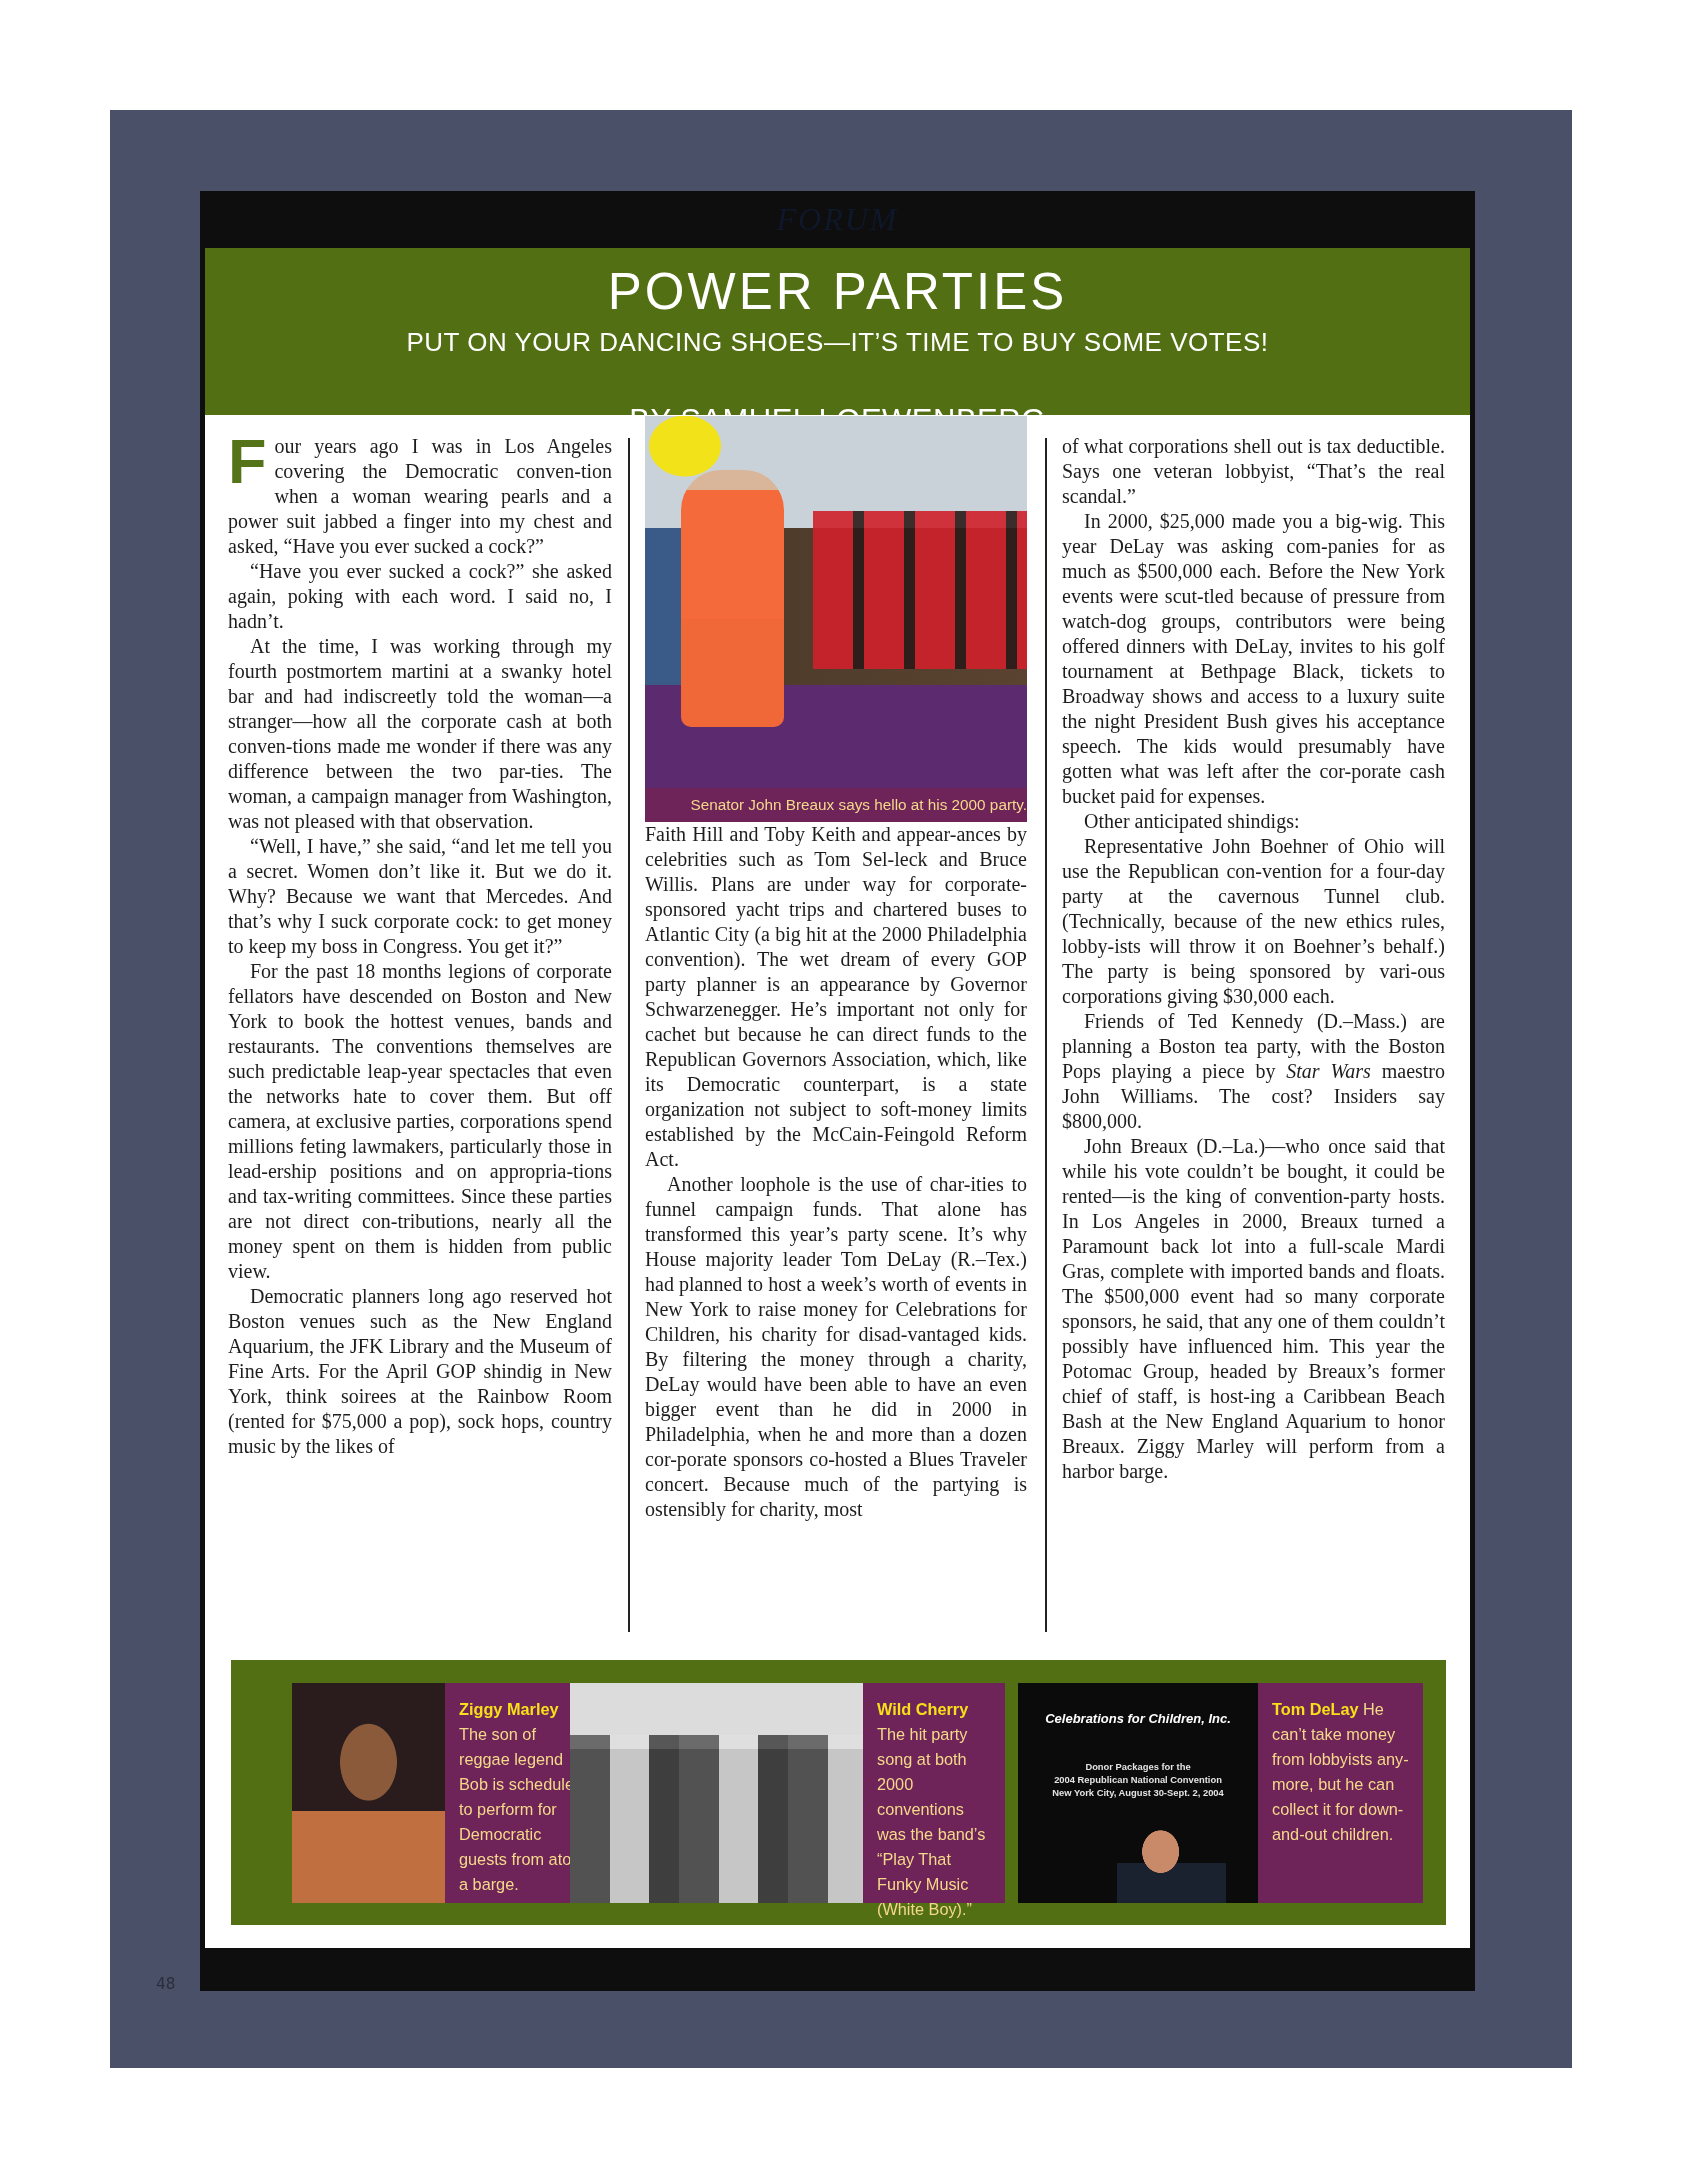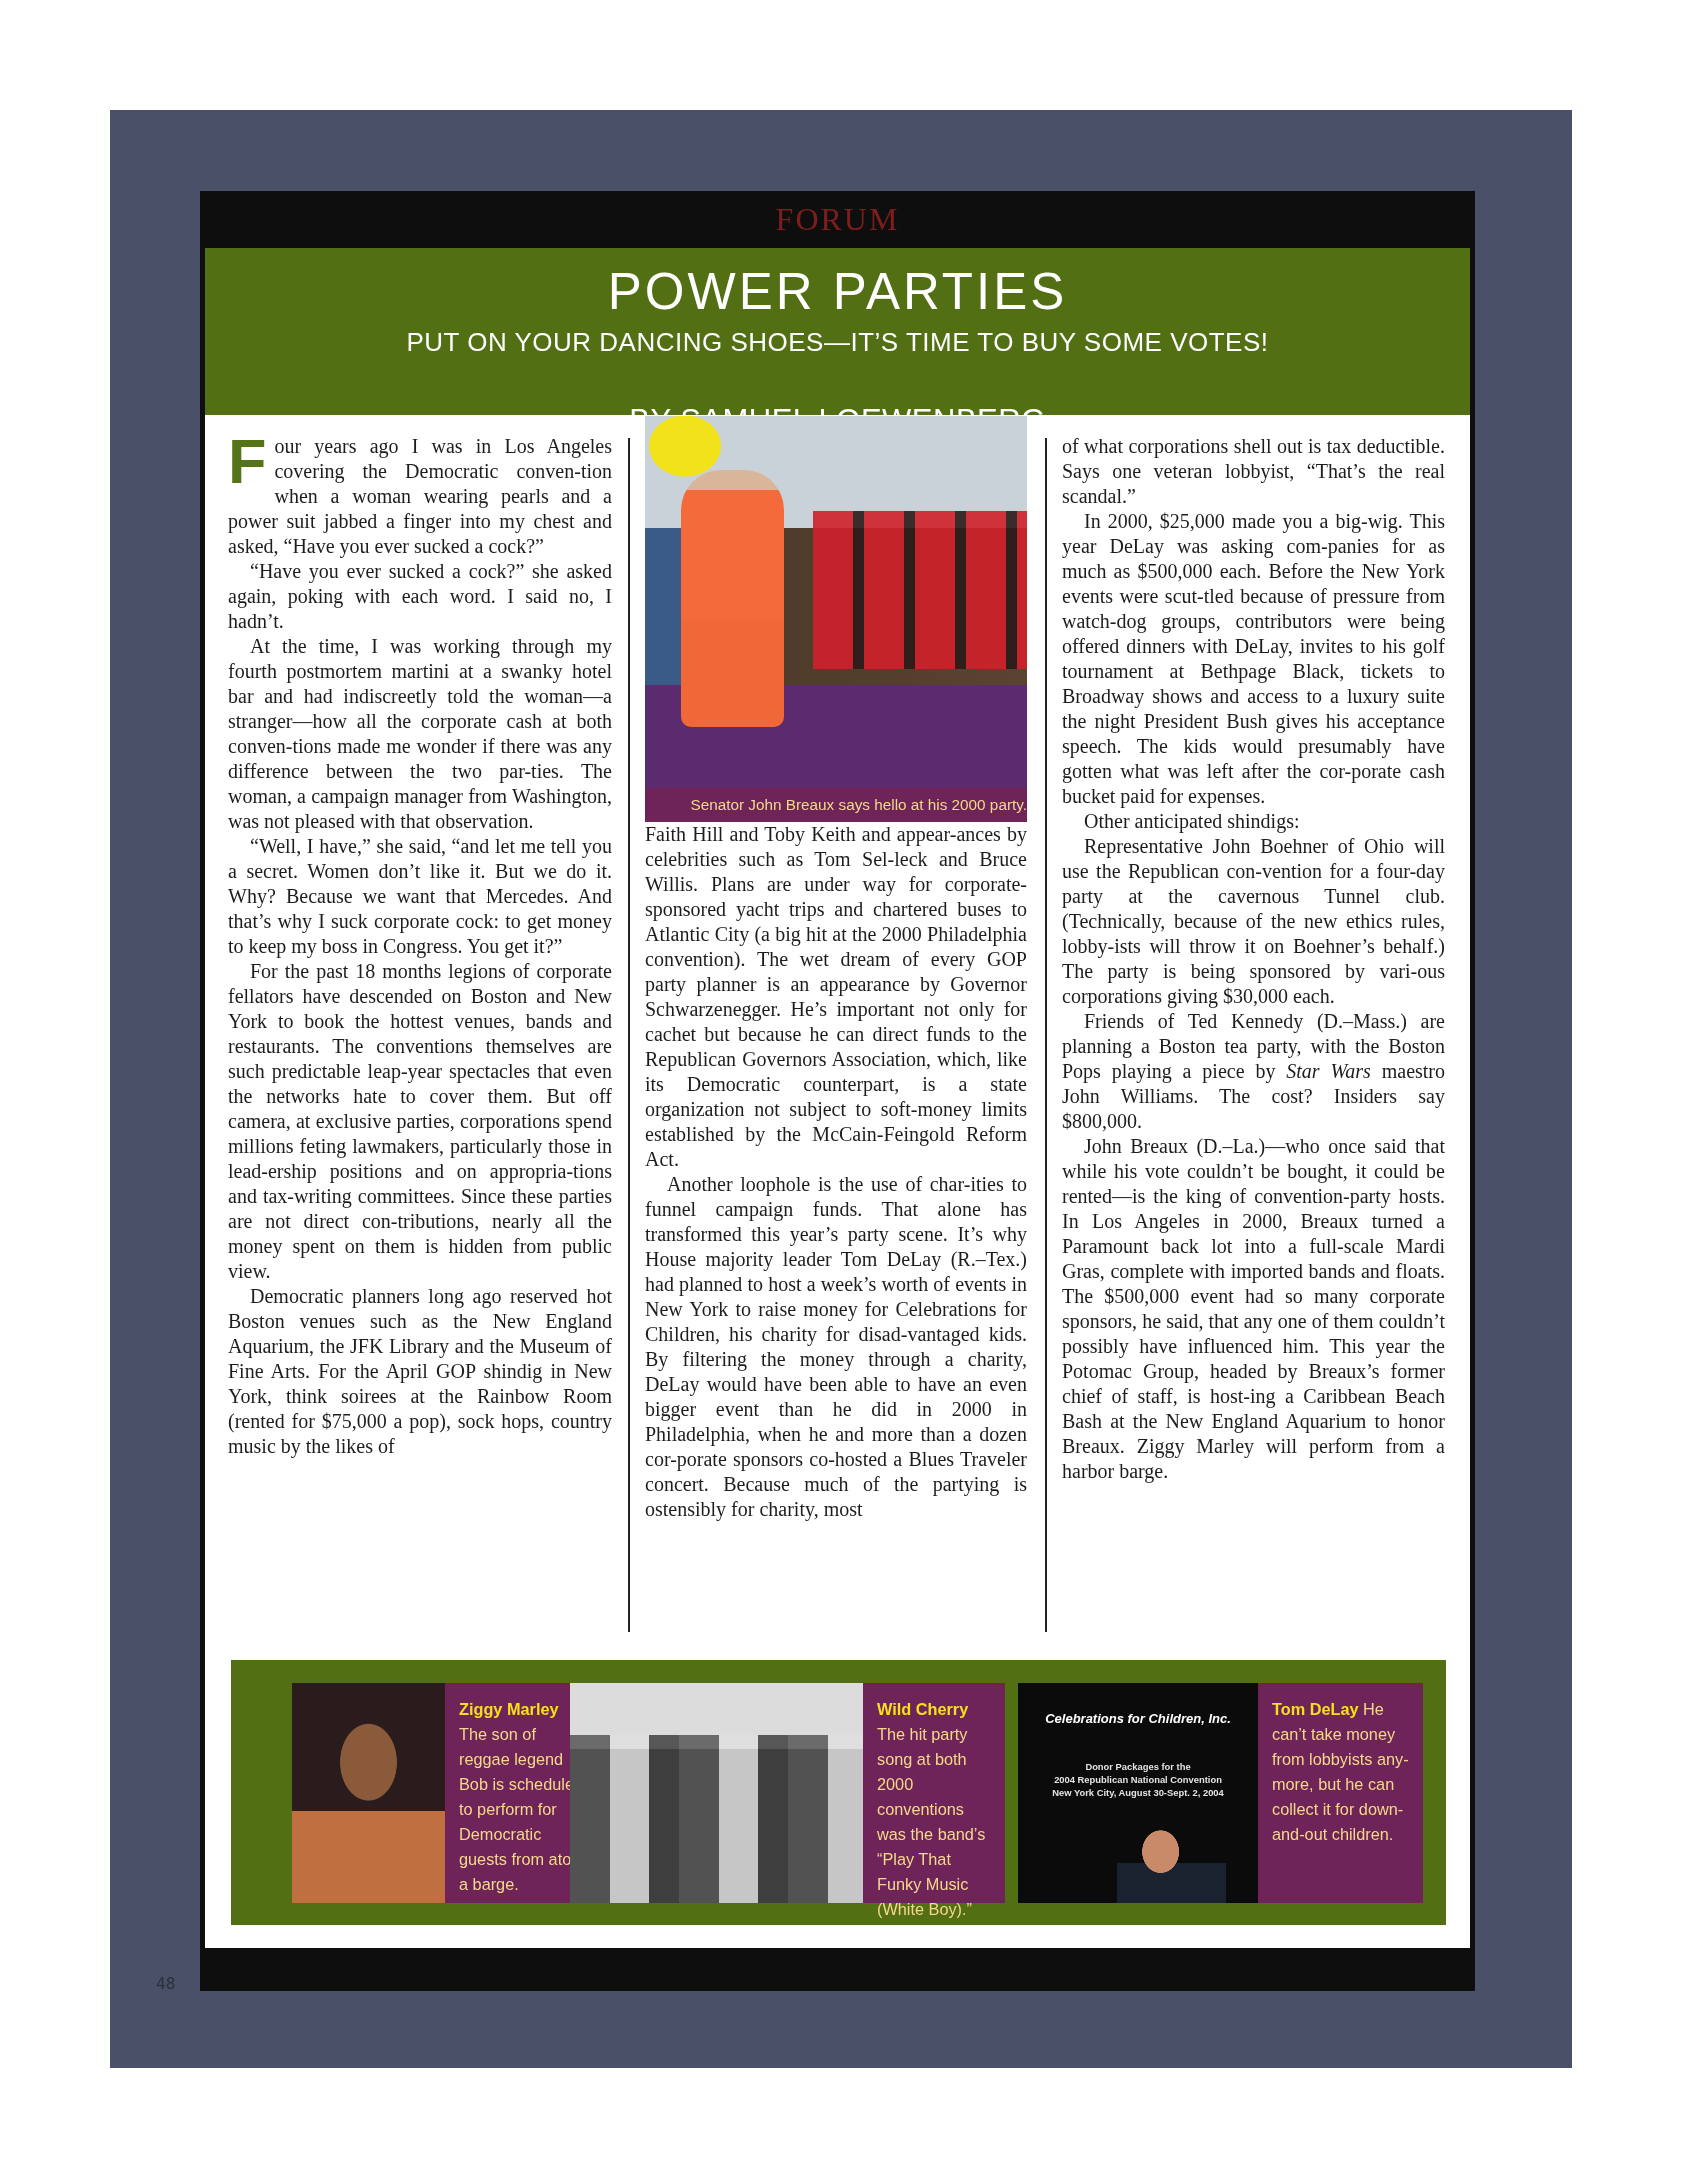--- a/index.html
+++ b/index.html
@@ -1,19 +1,19 @@
 <!DOCTYPE html>
 <html><head>
 <meta charset="utf-8">
 <style>
   html, body { margin: 0; padding: 0; }
   body { width: 1683px; height: 2178px; background: #ffffff; position: relative; overflow: hidden; font-family: "Liberation Serif", serif; }
   .frame { position: absolute; left: 110px; top: 110px; width: 1462px; height: 1958px; background: #4a5068; }
   .panel { position: absolute; left: 200px; top: 191px; width: 1275px; height: 1800px; background: #0e0e0e; }
-  .forum { position: absolute; left: 200px; top: 191px; width: 1275px; height: 57px; text-align: center; line-height: 57px; color: #7f1d1d; font-family: "Liberation Serif", serif; font-size: 32px; letter-spacing: 2px; }
+  .forum { position: absolute; left: 200px; top: 191px; width: 1275px; height: 57px; text-align: center; line-height: 57px; color: #0f172a; font-family: "Liberation Serif", serif; font-size: 32px; letter-spacing: 2px; font-style: italic; }
   .sheet { position: absolute; left: 205px; top: 248px; width: 1265px; height: 1700px; background: #ffffff; }
   .banner { position: absolute; left: 205px; top: 248px; width: 1265px; height: 167px; background: #536f14; text-align: center; color: #ffffff; font-family: "Liberation Sans", sans-serif; }
   .banner .title { position: absolute; left: 0; right: 0; top: 14px; font-size: 51px; letter-spacing: 3px; }
   .banner .deck { position: absolute; left: 0; right: 0; top: 79px; font-size: 26px; letter-spacing: 0.5px; }
   .banner .byline { position: absolute; left: 0; right: 0; top: 115px; font-size: 31px; letter-spacing: 0.5px; margin-top: 40px; }
 
   .col { position: absolute; font-family: "Liberation Serif", serif; font-size: 20px; line-height: 25px; color: #1d1d1d; text-align: justify; hyphens: manual; }
   .col p { margin: 0; text-indent: 22px; }
   .col p.noind { text-indent: 0; }
   .col1 { left: 228px; top: 434px; width: 384px; height: 1198px; }

